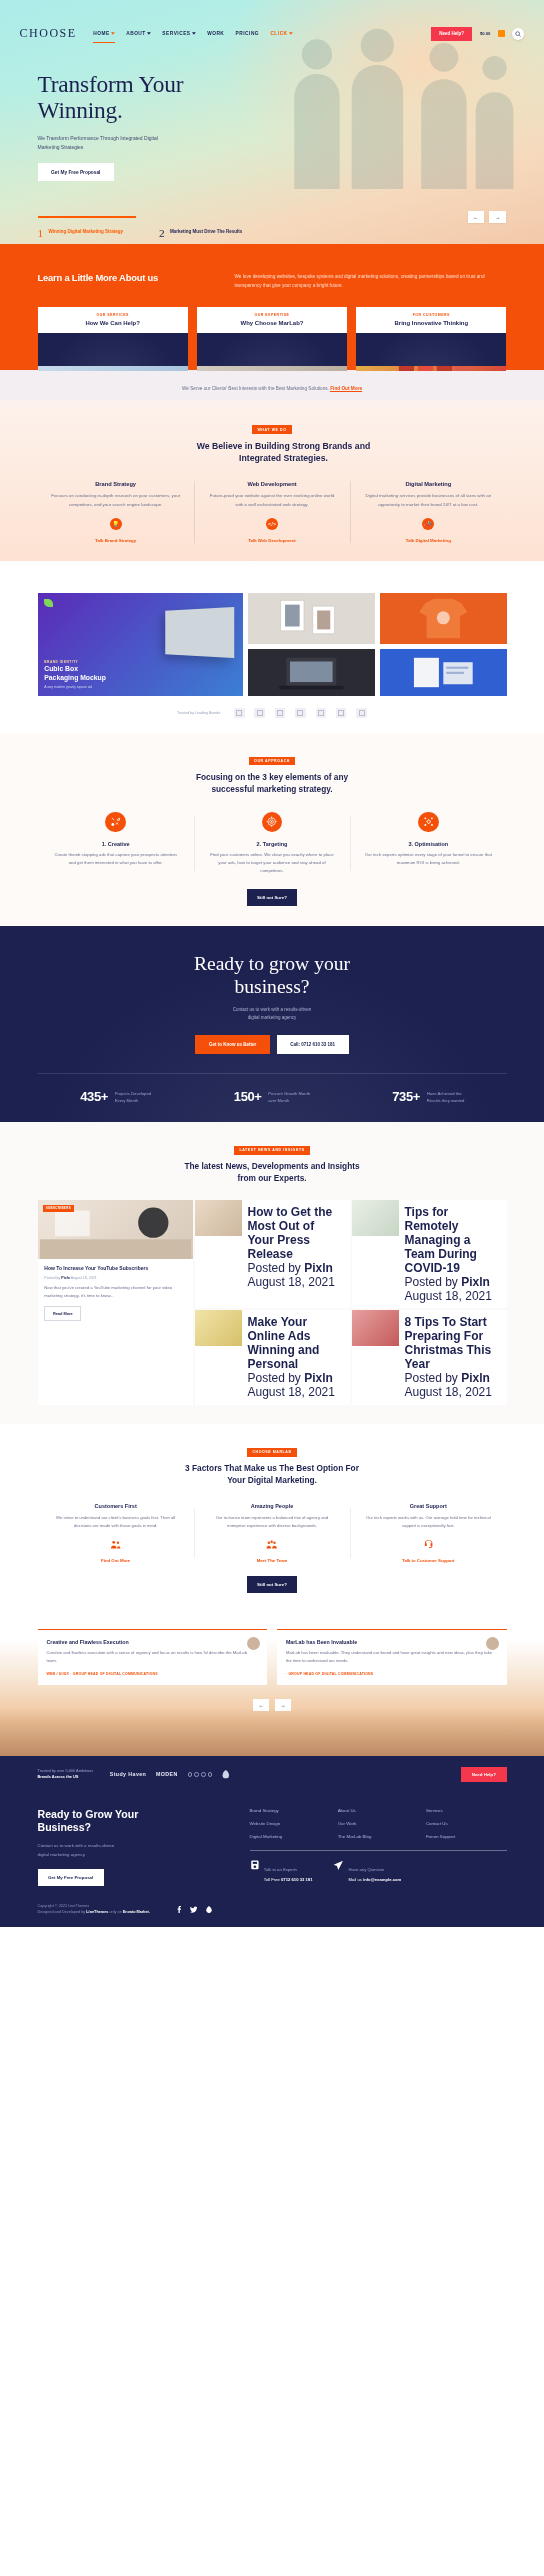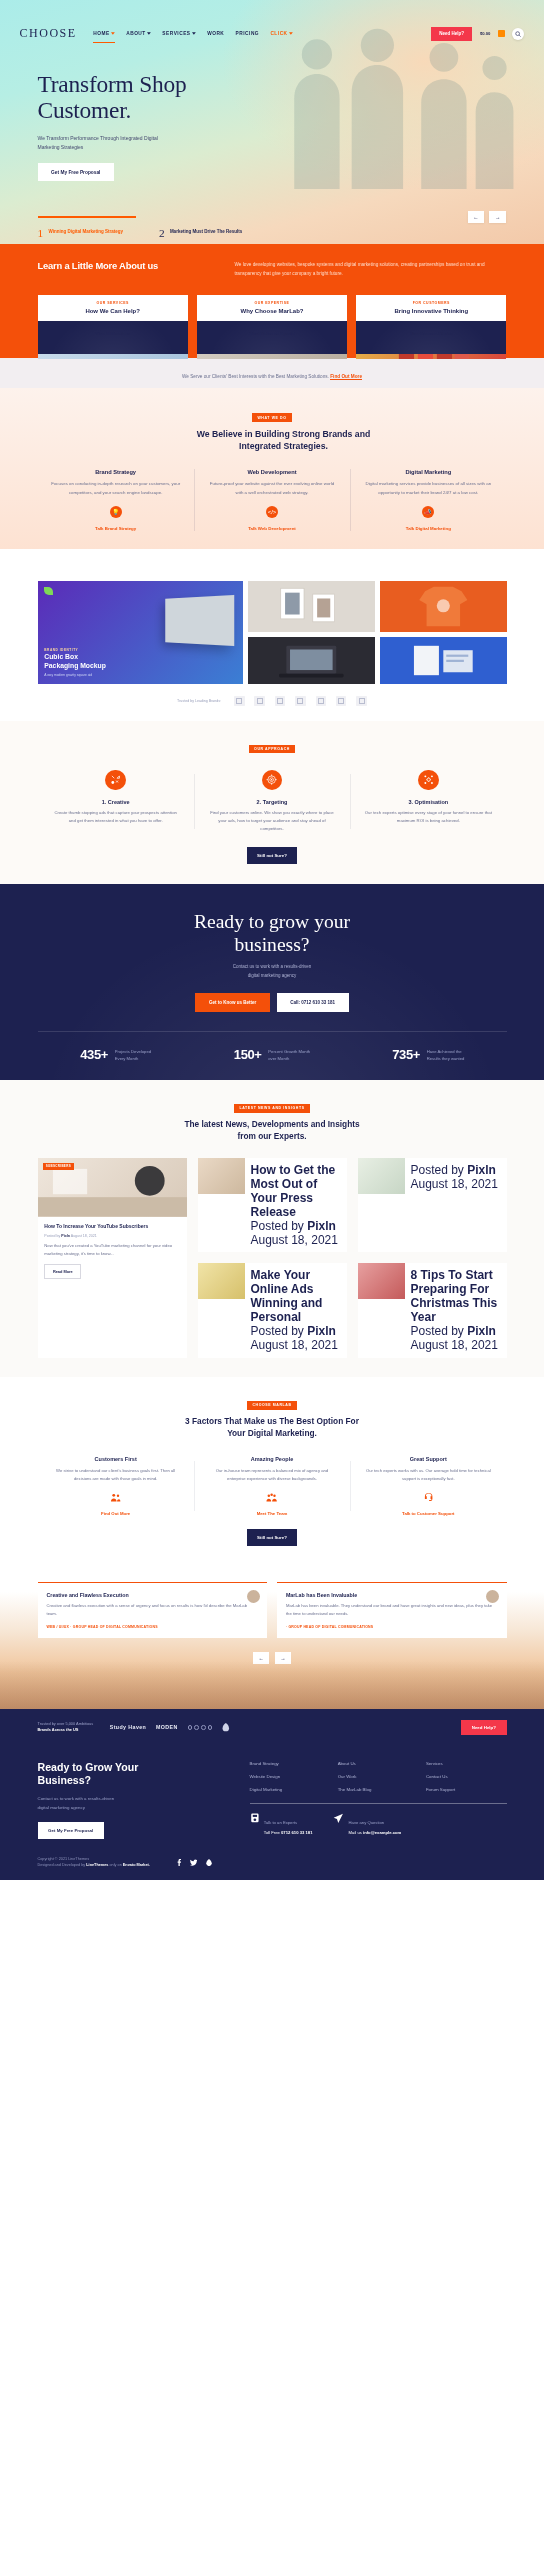--- a/index.html
+++ b/index.html
@@ -59,21 +59,21 @@
   .slide .num { font-family:"Liberation Serif", serif; font-size:11.3px; line-height:1; }
   .slide .txt { font-size:4.5px; line-height:1.55; font-weight:600; padding-top:1.5px; }
   .s-on .num, .s-on .txt { color:#ff5a00; }
   .s-off .num, .s-off .txt { color:#1d2150; }
   .arrows { position:absolute; right:38px; bottom:21px; display:flex; gap:5.3px; z-index:3; }
   .arrow { width:16.6px; height:12px; background:#fff; display:flex; align-items:center;
            justify-content:center; font-size:5.3px; color:#1d2150; cursor:pointer;
            box-shadow:0 0.8px 2.3px rgba(0,0,0,.08); }
 
   
-  .about { background:#f4500a; padding:16px 0 0; position:relative; }
+  .about { background:#f4500a; padding:28px 0 0; position:relative; }
   .about-top { width:469px; margin:0 auto; display:flex; align-items:flex-start; gap:23px; }
   .about-top h2 { color:#fff; font-size:9.4px; font-weight:700; letter-spacing:-0.2px;
                   width:174px; line-height:1.25; }
   .about-top p { color:#ffddcc; font-size:4.7px; line-height:1.95; flex:1; }
   .cards { width:469px; margin:16.6px auto 0; display:flex; gap:9px; }
   .card { flex:1; background:#fff; }
   .card .eyebrow { font-size:3.5px; font-weight:700; color:#f4500a; letter-spacing:0.5px;
                    text-align:center; padding-top:6.8px; }
   .card h3 { font-size:6px; font-weight:700; color:#1d2150; text-align:center;
              padding:3px 0 6.8px; }
@@ -161,21 +161,21 @@
   .stats { width:469px; margin:19.6px auto 0; border-top:0.8px solid rgba(255,255,255,.13);
            padding-top:15px; display:flex; position:relative; }
   .stat { flex:1; display:flex; gap:6.8px; align-items:center; justify-content:center; }
   .stat .n { font-size:13px; color:#fff; font-weight:700; letter-spacing:-0.4px; }
   .stat .t { font-size:4.2px; color:#9aa0c8; line-height:1.7; text-align:left; }
 
   
   .blog { background:#fbfaf8; padding:18px 0 19.6px; text-align:center; }
   .blog h2 { font-size:8.3px; font-weight:700; margin-top:6.8px; line-height:1.4; color:#1d2150; }
   .bgrid { width:469px; margin:15px auto 0; display:grid;
-           grid-template-columns:1fr 1fr 1fr; gap:11px; text-align:left; }
+           grid-template-columns:1fr 1fr 1fr; gap:2px; text-align:left; }
   .bfeat { grid-row:1/3; }
   .bimg { height:59px; background:#e3ddd5; position:relative; overflow:hidden; }
   .bimg-sm { height:36px; background:#e3ddd5; position:relative; overflow:hidden; }
   .bcard { background:#fff; }
   .bcard .body { padding:6px 6.8px 7.6px; }
   .bcard h4 { font-size:5px; font-weight:700; line-height:1.45; color:#1d2150; }
   .bcard .meta { font-size:3.6px; color:#9aa0bb; margin-top:3.8px; }
   .bcard .meta b { color:#1d2150; }
   .bcard p { font-size:4.2px; color:#6a6f8e; line-height:1.9; margin-top:4.5px; }
   .read { display:inline-block; border:0.8px solid #d8d8e0; font-size:3.9px;
@@ -351,22 +351,22 @@
           <path d="M116 230V102c0-22 15-36 34-36s34 14 34 36v128z"></path>
         <circle cx="238" cy="56" r="19"></circle>
           <path d="M208 230V116c0-19 13-31 30-31s30 12 30 31v114z"></path>
         <circle cx="305" cy="70" r="16"></circle>
           <path d="M280 230V128c0-16 11-26 25-26s25 10 25 26v102z"></path>
       </g>
     </svg>
 
     <div class="hero-in">
       <h1>
-        <span>Transform Shop</span><br>
-        <span>Customer.</span>
+        <span>Transform Your</span><br>
+        <span>Winning.</span>
       </h1>
       <p>We Transform Performance Through Integrated Digital Marketing Strategies</p>
       <button class="btn-white">Get My Free Proposal</button>
       <div class="hero-rule"></div>
       <div class="slides">
         <div class="slide s-on">
           <span class="num">1</span>
           <span class="txt">Winning Digital Marketing Strategy</span>
         </div>
         <div class="slide s-off">
@@ -527,20 +527,24 @@
       <span class="bi"></span>
       <span class="bi"></span>
       <span class="bi"></span>
       <span class="bi"></span>
       <span class="bi"></span>
     </div>
   </div>
 
   <div class="three">
     <span class="badge">OUR APPROACH</span>
+    <h2>
+      <span>Focusing on the 3 key elements of any</span><br>
+      <span>successful marketing strategy.</span>
+    </h2>
     <div class="tcols">
       <div class="tcol">
         <div class="circ">
           <svg width="11.3" height="11.3" viewBox="0 0 24 24">
               <path d="M4 4l5 5M15 9l5-5M20 4v5h-5" stroke="#fff" stroke-width="1.6" fill="none"></path>
               <circle cx="6" cy="18" r="3" fill="#fff"></circle>
               <path d="M13 14l4 4M17 14l-4 4" stroke="#fff" stroke-width="1.6"></path>
             </svg>
         </div>
         <h4>1. Creative</h4>
@@ -651,20 +655,21 @@
             <span>Posted by</span>
             <b>Pixln</b>
             <span>August 18, 2021</span>
           </div>
         </div>
       </div>
 
       <div class="bsmall">
         <div class="bimg-sm" style="background:linear-gradient(135deg,#e8efe4,#c7d6c5);"></div>
         <div class="body">
+          <h4>Tips for Remotely Managing a Team During COVID-19</h4>
           <div class="meta">
             <span>Posted by</span>
             <b>Pixln</b>
             <span>August 18, 2021</span>
           </div>
         </div>
       </div>
 
       <div class="bsmall">
         <div class="bimg-sm" style="background:linear-gradient(135deg,#f1e4a8,#d6c06a);"></div>

